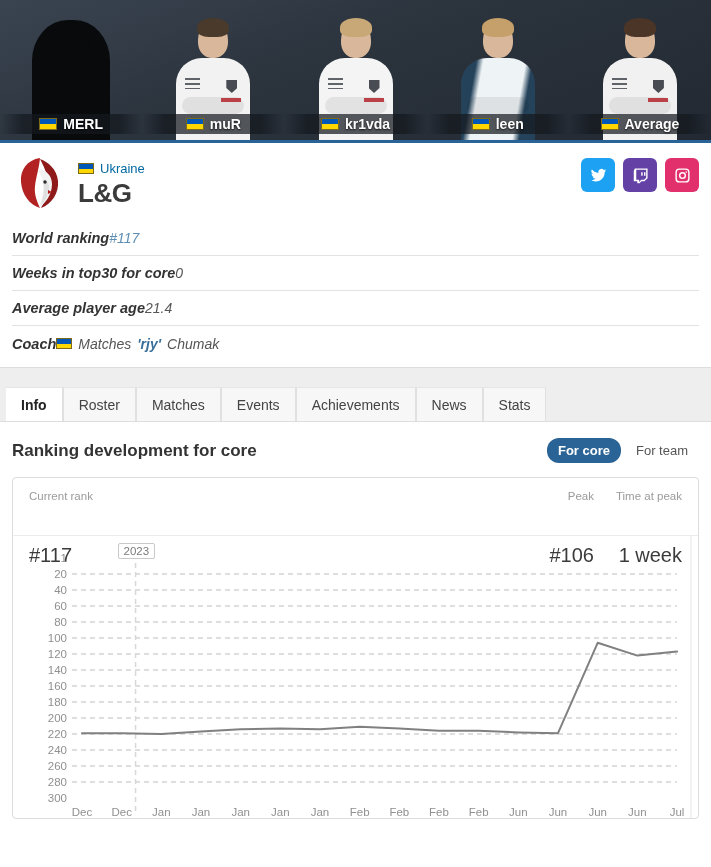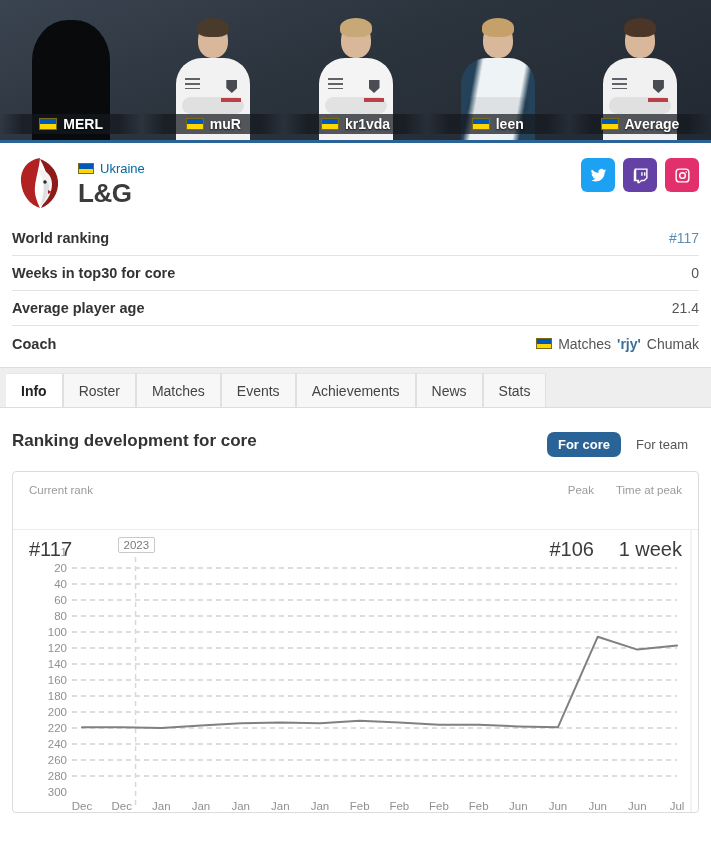--- a/index.html
+++ b/index.html
@@ -144,39 +144,40 @@
     width: 34px; height: 34px;
     border-radius: 6px;
     display: flex; align-items: center; justify-content: center;
     cursor: pointer;
   }
   .social-btn svg { width: 17px; height: 17px; fill: #fff; }
 
   
   .info-rows { padding: 6px 12px 0 12px; }
   .info-row {
-    display: flex; align-items: center; justify-content: space-between;
+    display: flex; align-items: center; justify-content: flex-start;
     height: 35px;
     border-bottom: 1px solid #e3e3e3;
     font-size: 14.5px;
+    font-style: italic;
   }
   .info-row:last-child { border-bottom: none; }
   .info-label { font-weight: bold; color: #333; }
   .info-value { color: #555; font-size: 14px; }
   .info-value.link { color: #5d8eb5; }
   .coach-value { display: flex; align-items: center; gap: 6px; font-size: 14px; color: #555; }
   .coach-nick { color: #3a6f99; font-weight: bold; }
 
   
   .tabbar {
     margin-top: 6px;
     background: #eeeeee;
     border-top: 1px solid #dddddd;
     border-bottom: 1px solid #dddddd;
-    height: 41px;
+    height: 55px;
     display: flex;
     align-items: flex-end;
     padding-left: 6px;
   }
   .tab {
     height: 34px;
     padding: 0 15px;
     display: flex; align-items: center;
     font-size: 14px;
     color: #444;
@@ -195,24 +196,23 @@
   }
 
   
   .rank-section { padding: 16px 12px 0 12px; position: relative; }
   .rank-head { display: flex; align-items: center; justify-content: space-between; }
   .rank-title { font-size: 17px; font-weight: bold; color: #333; }
   .toggle-group { display: flex; align-items: center; gap: 4px; }
   .toggle-btn {
     font-size: 13px;
     padding: 5px 11px;
-    border-radius: 7px;
+    border-radius: 12px;
     color: #555;
     cursor: pointer;
-    margin-top: 8px;
   }
   .toggle-btn.active { background: #2a6496; color: #fff; font-weight: bold; }
 
   .chart-card {
     margin-top: 14px;
     border: 1px solid #dcdcdc;
     border-radius: 4px;
     height: 342px;
     position: relative;
     background: #fff;

